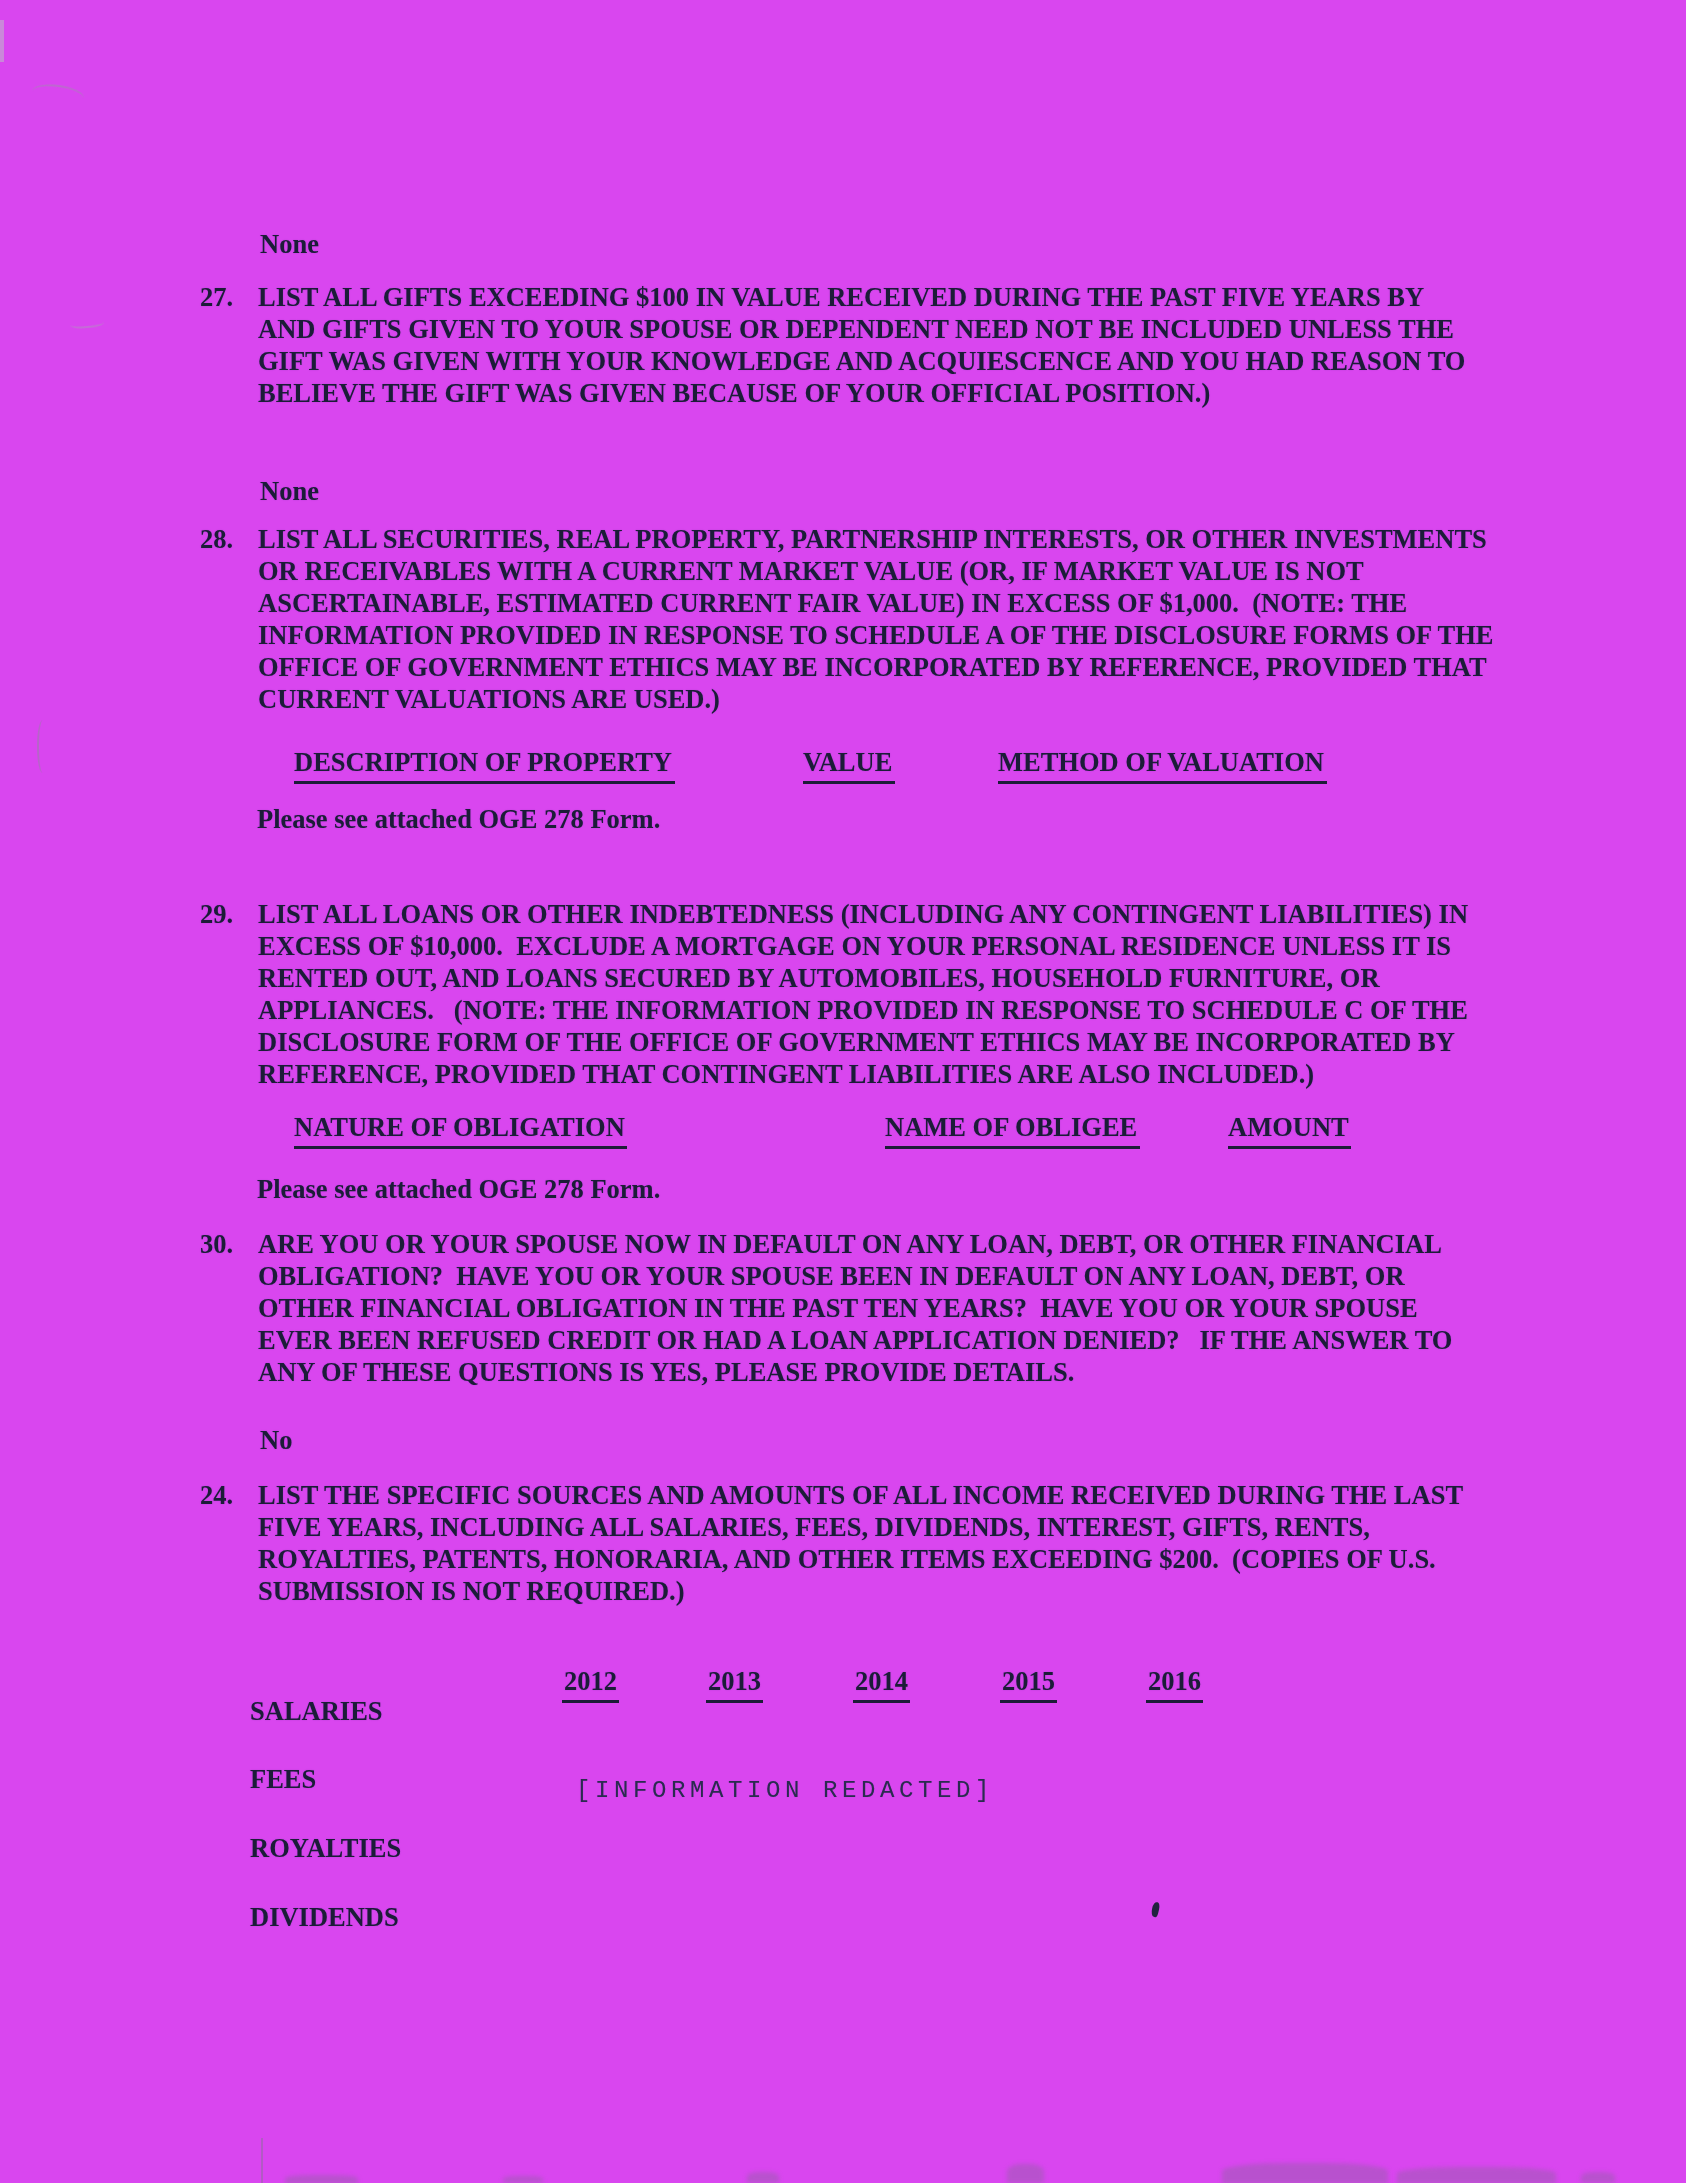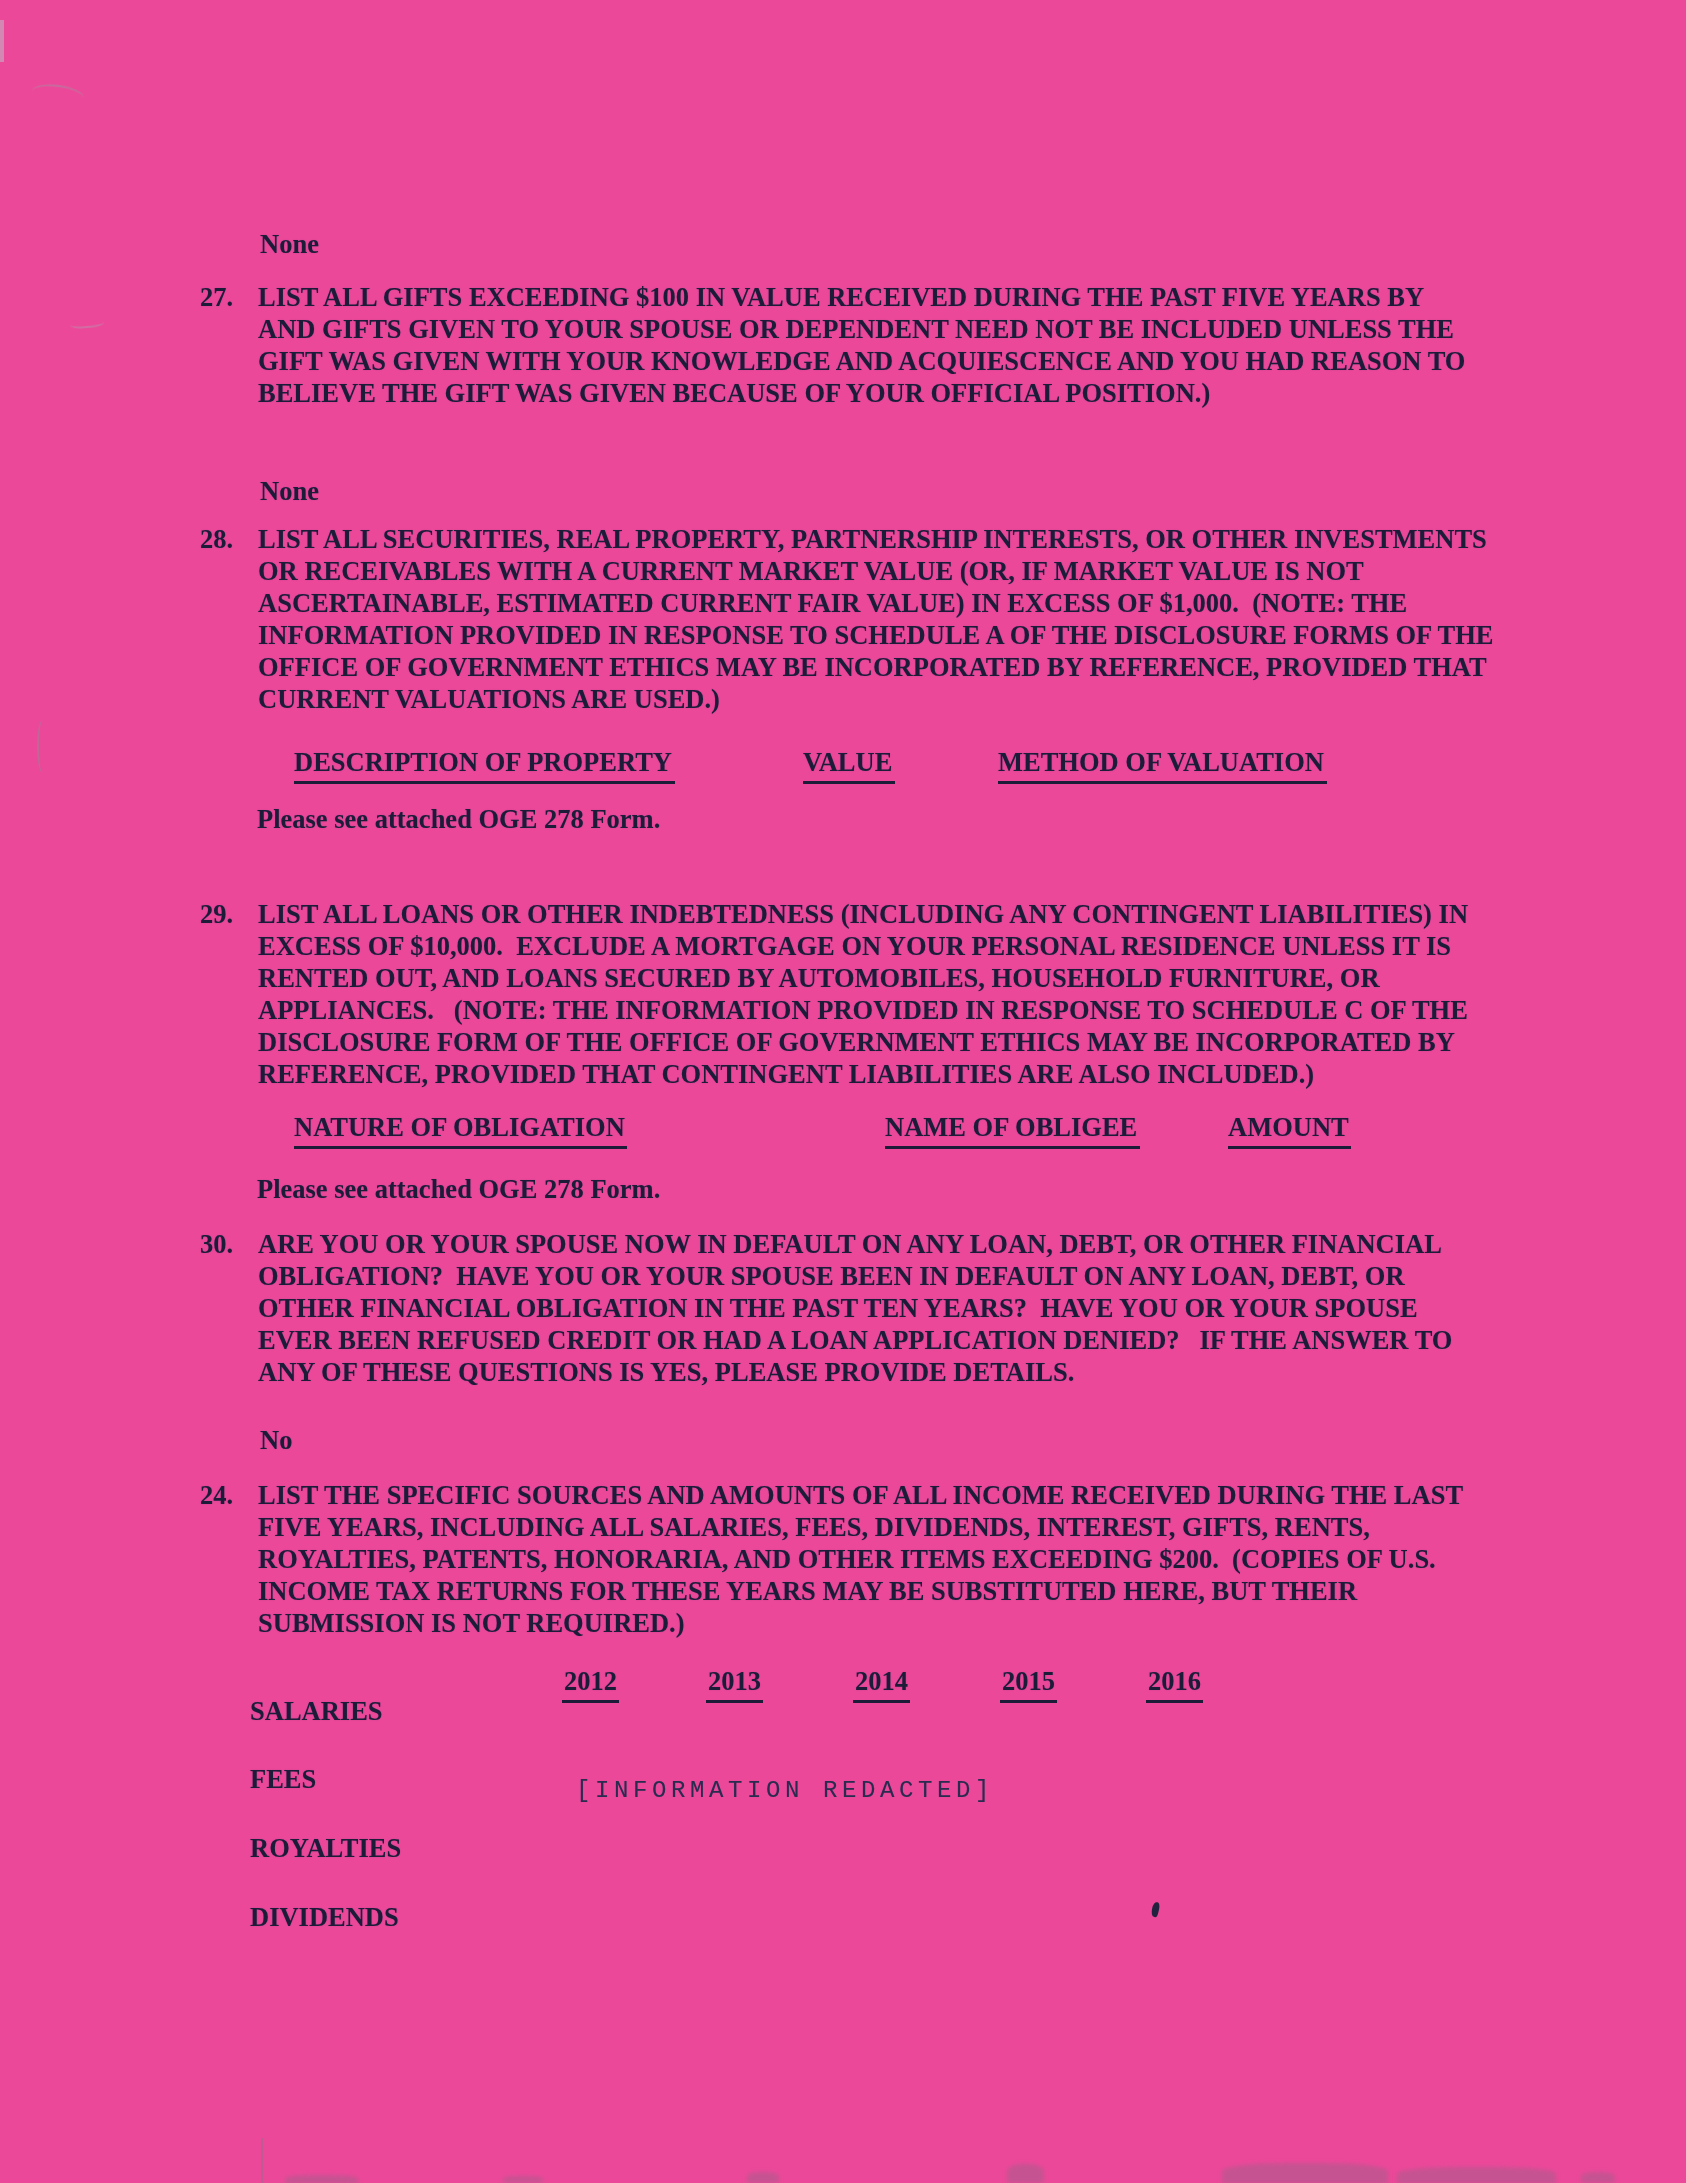--- a/index.html
+++ b/index.html
@@ -1,20 +1,20 @@
 <!DOCTYPE html>
 <html style="font-size:10.6px"><head>
 <meta charset="utf-8">
 <style>
   html,body { margin:0; padding:0; background:#e8e8e8; }
   .page {
     position:relative;
     width:1687px; height:2183px;
     margin:0 auto;
-    background:#ec4899;
+    background:#d946ef;
     font-family:"Liberation Serif", serif;
     color:#1c1c38;
     overflow:hidden;
   }
   .ink {
     font-weight:bold;
     font-size:26.5px;
     line-height:32px;
     white-space:pre;
     text-shadow:0 0 1.3px rgba(50,50,130,0.30);
@@ -159,21 +159,20 @@
   </section>
 
   <div class="answer ink" style="top:1424px">No</div>
 
   <section class="q-item" style="top:1479px">
     <div class="q-num ink">24.</div>
     <div class="q-lines">
       <span class="q-line ink">LIST THE SPECIFIC SOURCES AND AMOUNTS OF ALL INCOME RECEIVED DURING THE LAST</span>
       <span class="q-line ink">FIVE YEARS, INCLUDING ALL SALARIES, FEES, DIVIDENDS, INTEREST, GIFTS, RENTS,</span>
       <span class="q-line ink">ROYALTIES, PATENTS, HONORARIA, AND OTHER ITEMS EXCEEDING $200.  (COPIES OF U.S.</span>
-      <span class="q-line ink">INCOME TAX RETURNS FOR THESE YEARS MAY BE SUBSTITUTED HERE, BUT THEIR</span>
       <span class="q-line ink">SUBMISSION IS NOT REQUIRED.)</span>
     </div>
   </section>
 
   <div class="year-head ink" style="left:562px;  top:1665px">2012</div>
   <div class="year-head ink" style="left:706px; top:1665px">2013</div>
   <div class="year-head ink" style="left:853px; top:1665px">2014</div>
   <div class="year-head ink" style="left:1000px; top:1665px">2015</div>
   <div class="year-head ink" style="left:1146px; top:1665px">2016</div>
 

